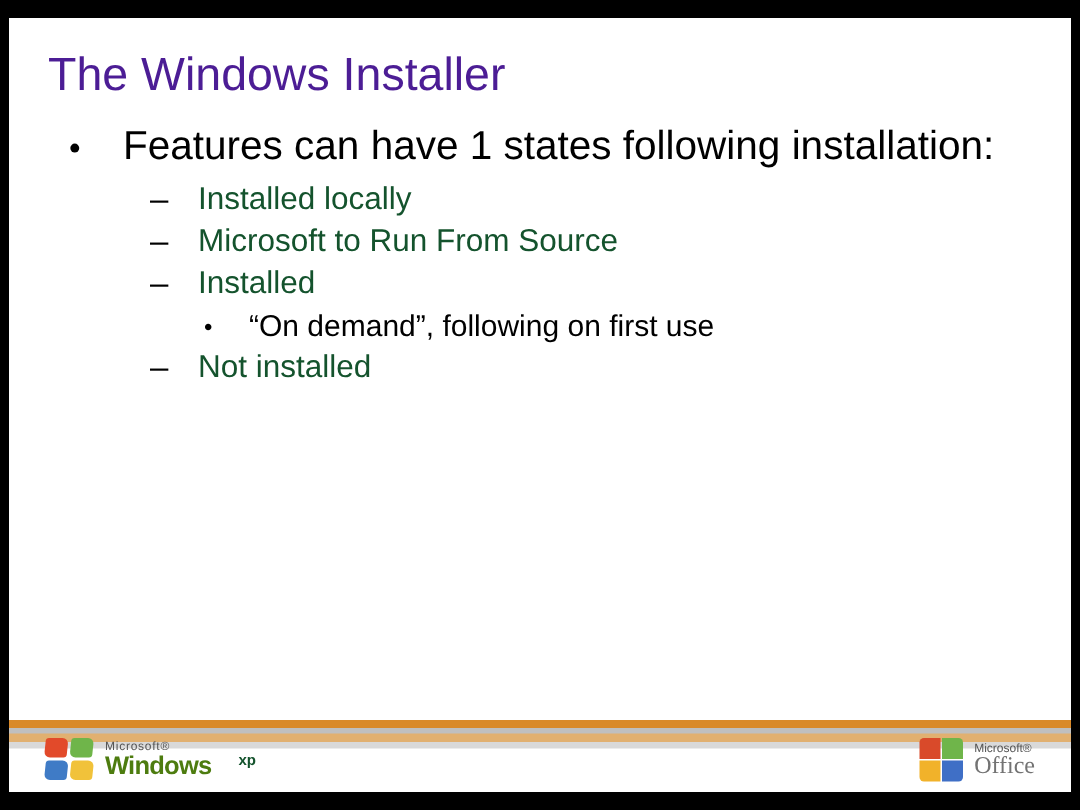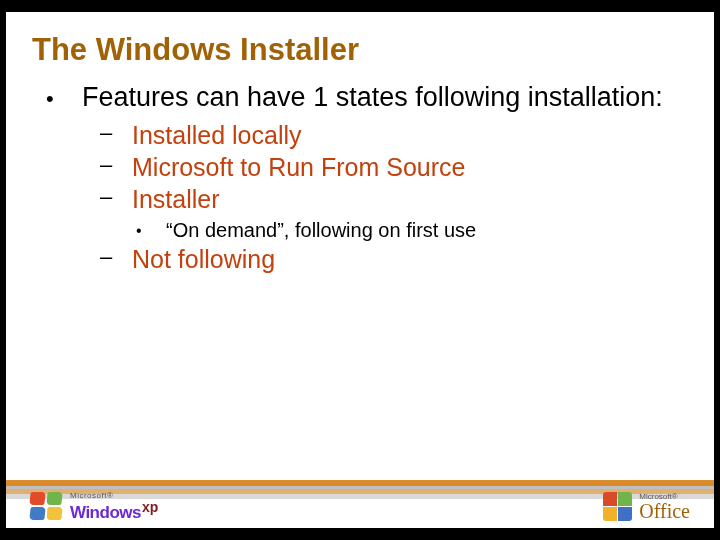--- a/index.html
+++ b/index.html
@@ -17,22 +17,22 @@
     left: 6px;
     right: 6px;
     bottom: 12px;
     background: #fff;
   }
   .title {
     position: absolute;
     top: 20px;
     left: 26px;
     font-size: 31px;
-    color: #a16207;
-    font-weight: 700;
+    color: #4c1d95;
+    font-weight: 400;
   }
   .content {
     position: absolute;
     top: 70px;
     left: 40px;
     right: 30px;
   }
   .l1 {
     display: flex;
     margin-bottom: 6px;
@@ -55,22 +55,22 @@
     margin-left: 54px;
     margin-top: 2px;
   }
   .l2 .bul {
     width: 32px;
     font-size: 22px;
     color: #000;
   }
   .l2 .txt {
     flex: 1;
-    font-size: 25px;
-    color: #c2410c;
+    font-size: 21px;
+    color: #14532d;
     line-height: 1.2;
   }
   .l3 {
     display: flex;
     margin-left: 90px;
     margin-top: 4px;
     margin-bottom: 2px;
   }
   .l3 .bul {
     width: 30px;
@@ -125,22 +125,22 @@
     position: absolute; width: 15px; height: 13px;
     border-radius: 2px 4px 2px 4px;
     transform: skewX(-6deg);
   }
   .flag .r { background: #e24a2a; top:0; left:0; }
   .flag .g { background: #6fb54a; top:0; left:17px; }
   .flag .b { background: #3f7bc6; top:15px; left:0; }
   .flag .y { background: #f1c23a; top:15px; left:17px; }
   .wintext { line-height: 1; }
   .ms { font-size: 8px; color:#555; letter-spacing:0.5px; }
-  .win { font-size: 17px; font-weight:700; color:#6d28d9; letter-spacing:-0.5px; }
-  .xp { color:#7f1d1d; font-size:14px; font-weight:700; vertical-align: super; margin-left:1px; }
+  .win { font-size: 17px; font-weight:700; color:#4d7c0f; letter-spacing:-0.5px; }
+  .xp { color:#14532d; font-size:10px; font-weight:700; vertical-align: super; margin-left:18px; }
   .footer-right {
     position: absolute;
     right: 24px;
     bottom: 6px;
   }
   .office {
     display: flex;
     align-items: center;
     gap: 6px;
   }
@@ -149,21 +149,21 @@
   }
   .puzzle .p {
     position: absolute; width: 14px; height: 14px;
   }
   .puzzle .pr { background:#d94a2a; top:0; left:0; border-top-left-radius:3px; }
   .puzzle .pg { background:#6fb54a; top:0; left:15px; border-top-right-radius:3px; }
   .puzzle .py { background:#f1b22a; top:15px; left:0; border-bottom-left-radius:3px; }
   .puzzle .pb { background:#3f6fc6; top:15px; left:15px; border-bottom-right-radius:3px; }
   .ofctext { line-height:1; }
   .ofc-ms { font-size:8px; color:#555; }
-  .ofc { font-size:20px; font-weight:400; color:#a16207; font-family: Georgia, serif; }
+  .ofc { font-size:16px; font-weight:400; color:#737373; font-family: Georgia, serif; }
 </style>
 </head>
 <body>
 
 <div class="slide">
 
   <div class="title">The Windows Installer</div>
 
   <div class="content">
     <div class="l1">
@@ -174,29 +174,29 @@
     <div class="l2">
       <div class="bul">–</div>
       <div class="txt">Installed locally</div>
     </div>
     <div class="l2">
       <div class="bul">–</div>
       <div class="txt">Microsoft to Run From Source</div>
     </div>
     <div class="l2">
       <div class="bul">–</div>
-      <div class="txt">Installer</div>
+      <div class="txt">Installed</div>
     </div>
     <div class="l3">
       <div class="bul">•</div>
       <div class="txt">“On demand”, following on first use</div>
     </div>
     <div class="l2">
       <div class="bul">–</div>
-      <div class="txt">Not following</div>
+      <div class="txt">Not installed</div>
     </div>
   </div>
 
   <div class="footer">
     <div class="stripe"></div>
     <div class="stripe2"></div>
 
     <div class="footer-left">
       <div class="winlogo">
         <div class="flag">

